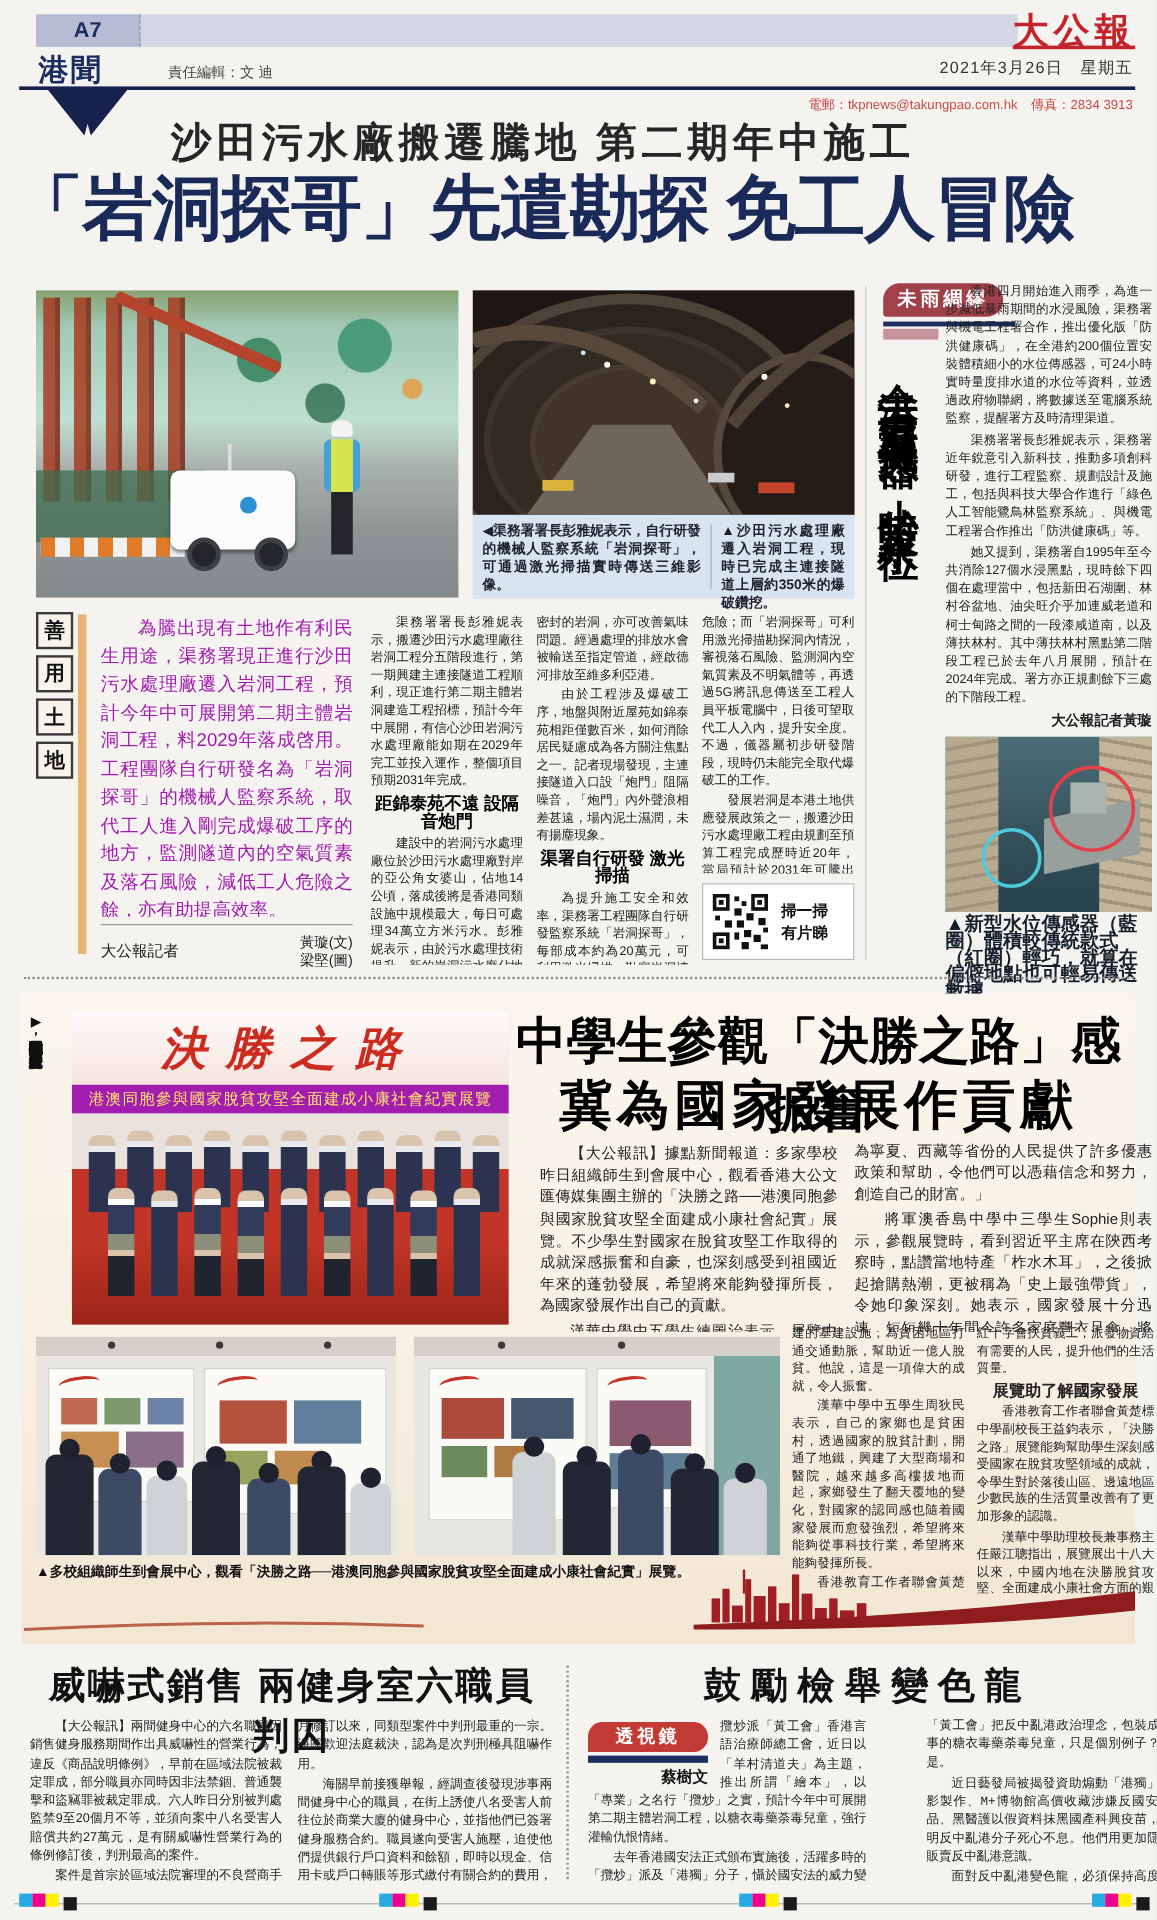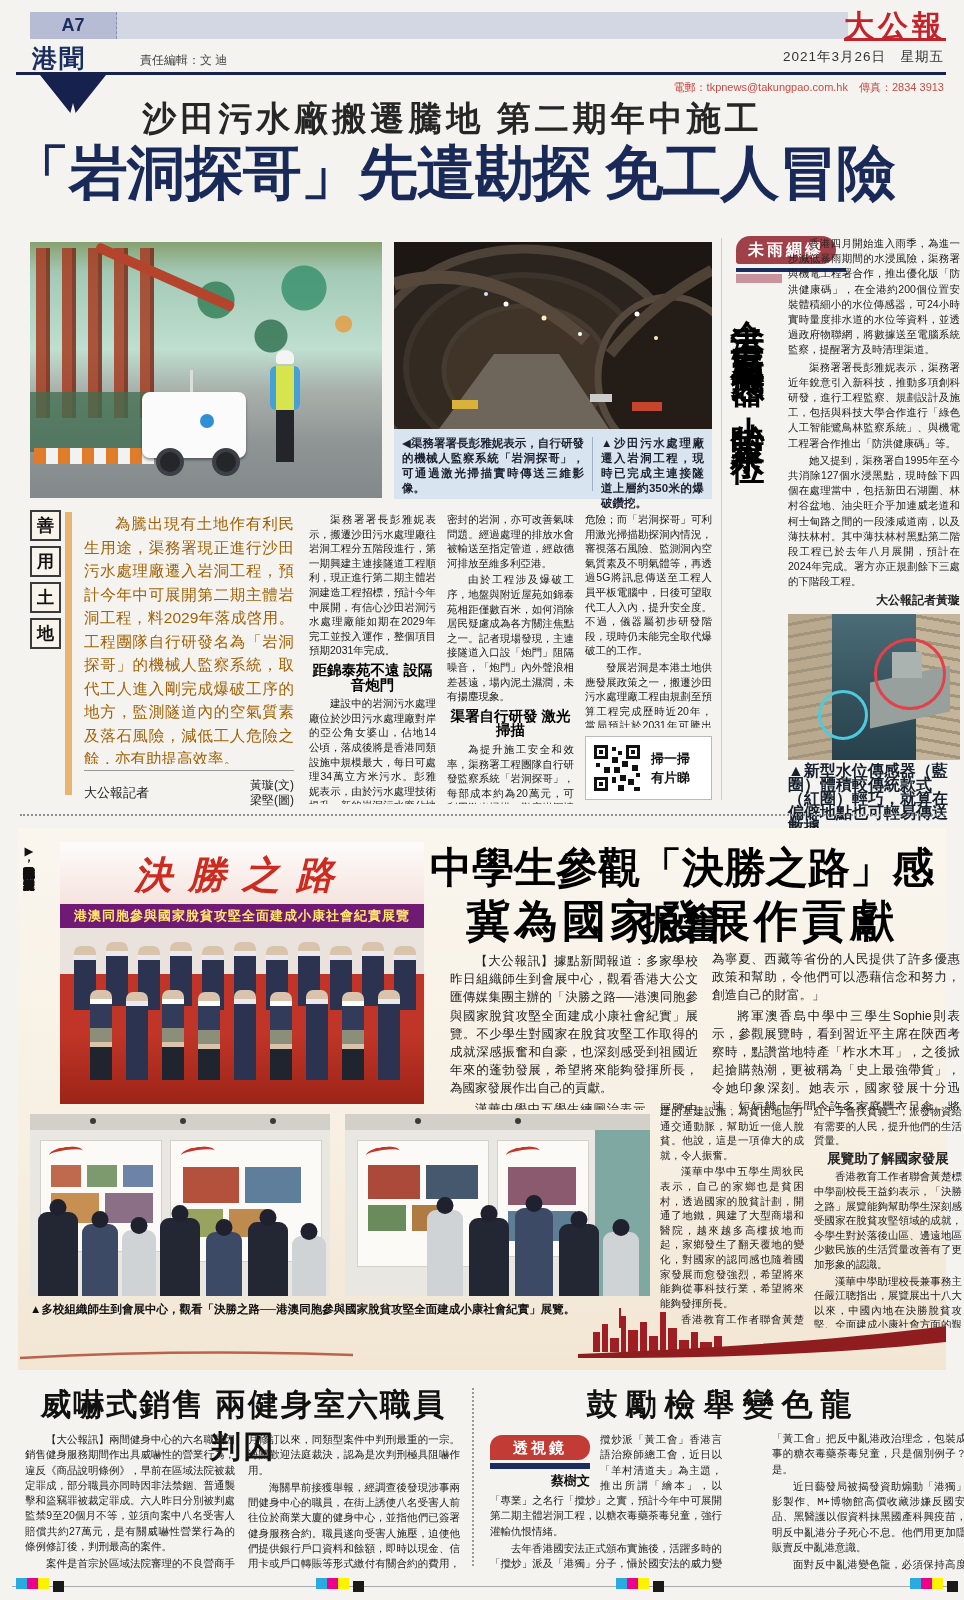--- a/index.html
+++ b/index.html
@@ -58,21 +58,21 @@
   .capstrip .cap{padding:7px 8px;font-size:11.5px;font-weight:bold;line-height:15px;color:#1c2030;text-align:justify;}
   .cap1{width:182px;}
   .capdiv{width:1px;background:#9db0c8;margin:8px 0;}
   .cap2{flex:1;}
 
   
   .rail{left:30px;top:510px;width:44px;height:290px;}
   .rbox{width:27px;height:27px;border:2px solid #3a3a3a;background:#f8f4ec;margin-bottom:5px;
         font-weight:bold;font-size:17px;line-height:27px;text-align:center;color:#111;}
   .rbar{position:absolute;left:35px;top:2px;width:7px;height:283px;background:#e9b471;}
-  .lead-col{left:84px;top:512px;width:210px;height:252px;overflow:hidden;font-size:15.5px;line-height:23.5px;color:#a16207;}
+  .lead-col{left:84px;top:512px;width:210px;height:252px;overflow:hidden;font-size:15.5px;line-height:23.5px;color:#a21caf;}
   .byline1{left:84px;top:770px;width:210px;border-top:1px solid #999;padding-top:7px;display:flex;
            justify-content:space-between;align-items:center;font-size:13px;color:#222;}
   .byline1 .names{font-size:12px;line-height:15px;text-align:left;}
   .mcol{top:512px;width:127px;height:292px;overflow:hidden;font-size:10.5px;line-height:14.6px;color:#1a1a1a;}
   .mcol2{left:309px;}
   .mcol3{left:447px;}
   .mcol4{left:585px;height:216px;}
   .subh{font-weight:900;font-size:14.5px;text-align:center;margin:5px 0 4px 0;text-indent:0;color:#000;}
   .qr-box{left:585px;top:736px;width:127px;height:64px;border:1px solid #b9b9b9;background:#fff;
           display:flex;align-items:center;gap:9px;padding:6px;box-sizing:border-box;}
@@ -97,22 +97,22 @@
   
   .exh{left:18px;top:828px;width:928px;height:542px;
        background:linear-gradient(180deg,#faf6ee 0%,#f7efe2 60%,#f2e6d3 100%);}
   .exh > div{position:absolute;}
   .vcap{left:2px;top:16px;height:268px;writing-mode:vertical-rl;font-weight:bold;font-size:11.5px;
         line-height:17px;color:#111;}
   .ph4{left:42px;top:14px;width:364px;height:262px;overflow:hidden;background:#efe9e6;}
   .ph4top{position:absolute;left:0;top:0;width:100%;height:62px;
           background:linear-gradient(180deg,#fdfcfb,#f6e3de);text-align:center;
           font-style:italic;font-weight:900;font-size:38px;color:#cc2b20;letter-spacing:16px;line-height:66px;}
-  .ph4band{position:absolute;left:0;top:62px;width:100%;height:24px;background:#701a75;color:#ffe56b;
-           font-weight:bold;font-size:13px;text-align:center;line-height:24px;letter-spacing:1px;}
+  .ph4band{position:absolute;left:0;top:62px;width:100%;height:24px;background:#a21caf;color:#ffe56b;
+           font-weight:normal;font-size:13px;text-align:center;line-height:24px;letter-spacing:1px;}
   .ph4floor{position:absolute;left:0;top:86px;width:100%;height:176px;
             background:linear-gradient(180deg,#e9e2dd 0 26%,#c03527 26% 60%,#9c2418 100%);}
   .stu{position:absolute;width:22px;height:64px;border-radius:7px 7px 0 0;
        background:linear-gradient(180deg,#d9c3ad 0 9px,#e9e9ee 9px 14px,#2b3350 14px 100%);}
   .stu.g{background:linear-gradient(180deg,#d9c3ad 0 9px,#fff 9px 14px,#333b5a 14px 38px,#8b8f79 38px 52px,#d9c3ad 52px 57px,#20242e 57px 100%);}
   .xh{left:400px;width:528px;text-align:center;font-weight:900;color:#000;margin:0;}
   .xh1{top:12px;font-size:42px;letter-spacing:0;}
   .xh2{top:64px;font-size:44px;letter-spacing:4px;}
   .xcol{top:124px;width:248px;height:158px;overflow:hidden;font-size:12.5px;line-height:18.2px;}
   .xcolA{left:432px;}

